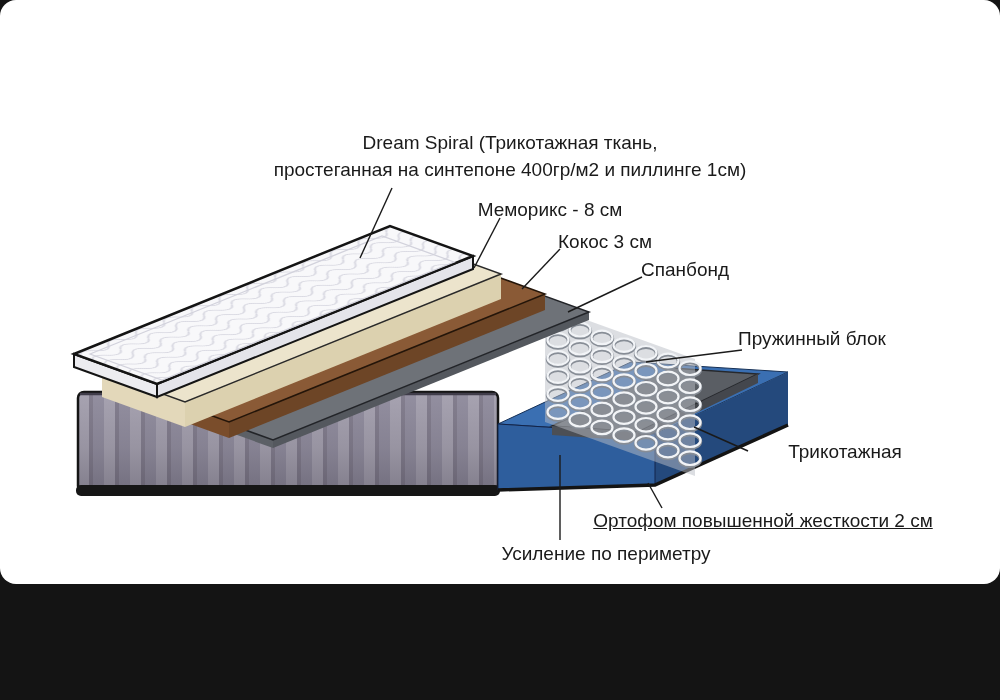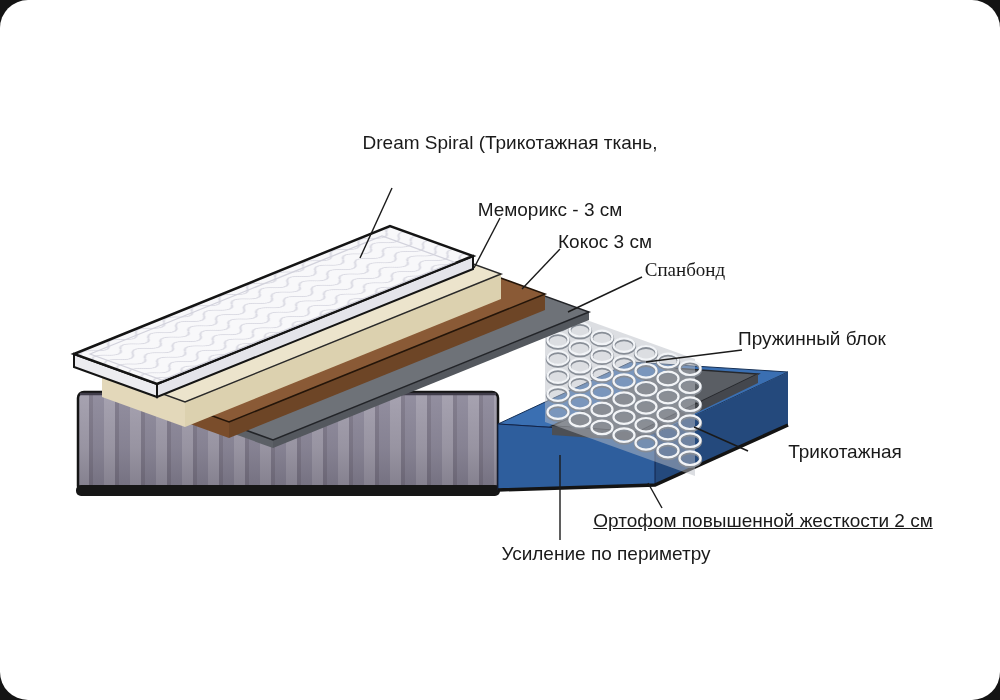--- a/index.html
+++ b/index.html
@@ -1,16 +1,16 @@
 <!DOCTYPE html>
 <html><head>
 <meta charset="utf-8">
 <style>
   html,body{margin:0;padding:0;background:#141414;}
-  .stage{position:relative;width:1000px;height:700px;background:#fff;border-radius:28px;
+  .stage{position:relative;width:1000px;height:584px;background:#fff;border-radius:16px;
          overflow:hidden;font-family:"Liberation Sans",sans-serif;}
   .stage svg{position:absolute;left:0;top:0;}
   .callout{position:absolute;color:#1a1a1a;font-size:19px;line-height:1.4;text-align:center;}
   .leader{stroke:#1a1a1a;stroke-width:1.4;}
 </style>
 </head>
 <body>
 
 <div class="stage">
 
@@ -175,27 +175,28 @@
       <line class="leader" x1="642" y1="277" x2="568" y2="312"></line>
       <line class="leader" x1="742" y1="350" x2="646" y2="362"></line>
       <line class="leader" x1="748" y1="451" x2="694" y2="427"></line>
       <line class="leader" x1="662" y1="508" x2="648" y2="483"></line>
       <line class="leader" x1="560" y1="540" x2="560" y2="455"></line>
     </g>
   </svg>
 
   <div class="callout" style="left:180px;top:130px;width:660px;">
     <div>Dream Spiral (Трикотажная ткань,</div>
+    <div>простеганная на синтепоне 400гр/м2 и пиллинге 1см)</div>
   </div>
 
-  <div class="callout" style="left:430px;top:197px;width:240px;">Меморикс - 3 см</div>
+  <div class="callout" style="left:430px;top:197px;width:240px;">Меморикс - 8 см</div>
 
   <div class="callout" style="left:505px;top:229px;width:200px;">Кокос 3 см</div>
 
-  <div class="callout" style="left:595px;top:257px;width:180px;font-family:Liberation Serif, serif;">Спанбонд</div>
+  <div class="callout" style="left:595px;top:257px;width:180px;">Спанбонд</div>
 
   <div class="callout" style="left:712px;top:326px;width:200px;">
     <div>Пружинный блок</div>
   </div>
 
   <div class="callout" style="left:750px;top:439px;width:190px;">Трикотажная</div>
 
   <div class="callout" style="left:578px;top:508px;width:370px;text-decoration:underline;">Ортофом повышенной жесткости 2 см</div>
 
   <div class="callout" style="left:496px;top:541px;width:220px;">Усиление по периметру</div>

